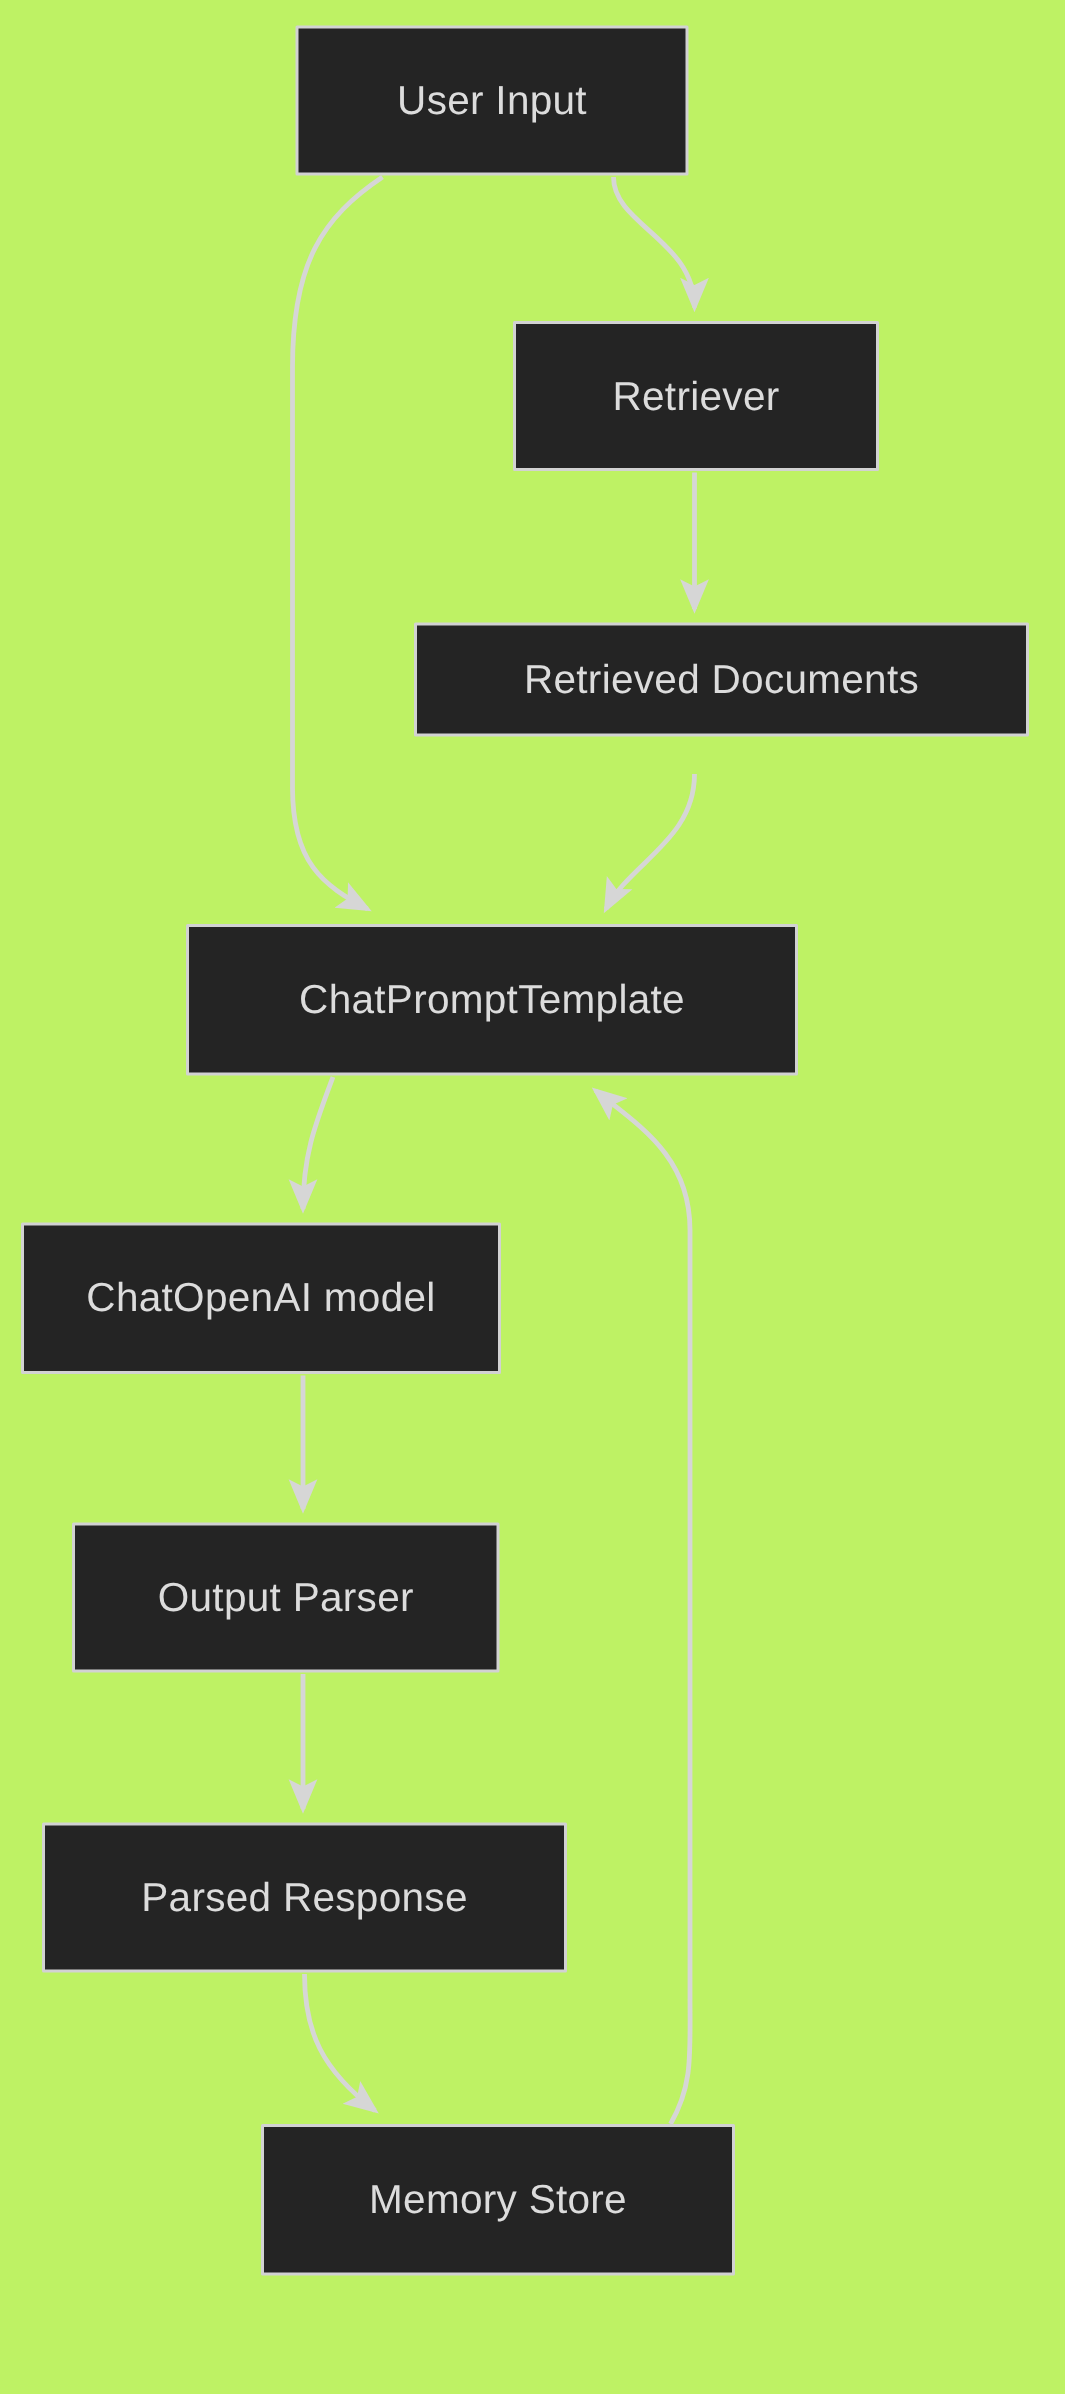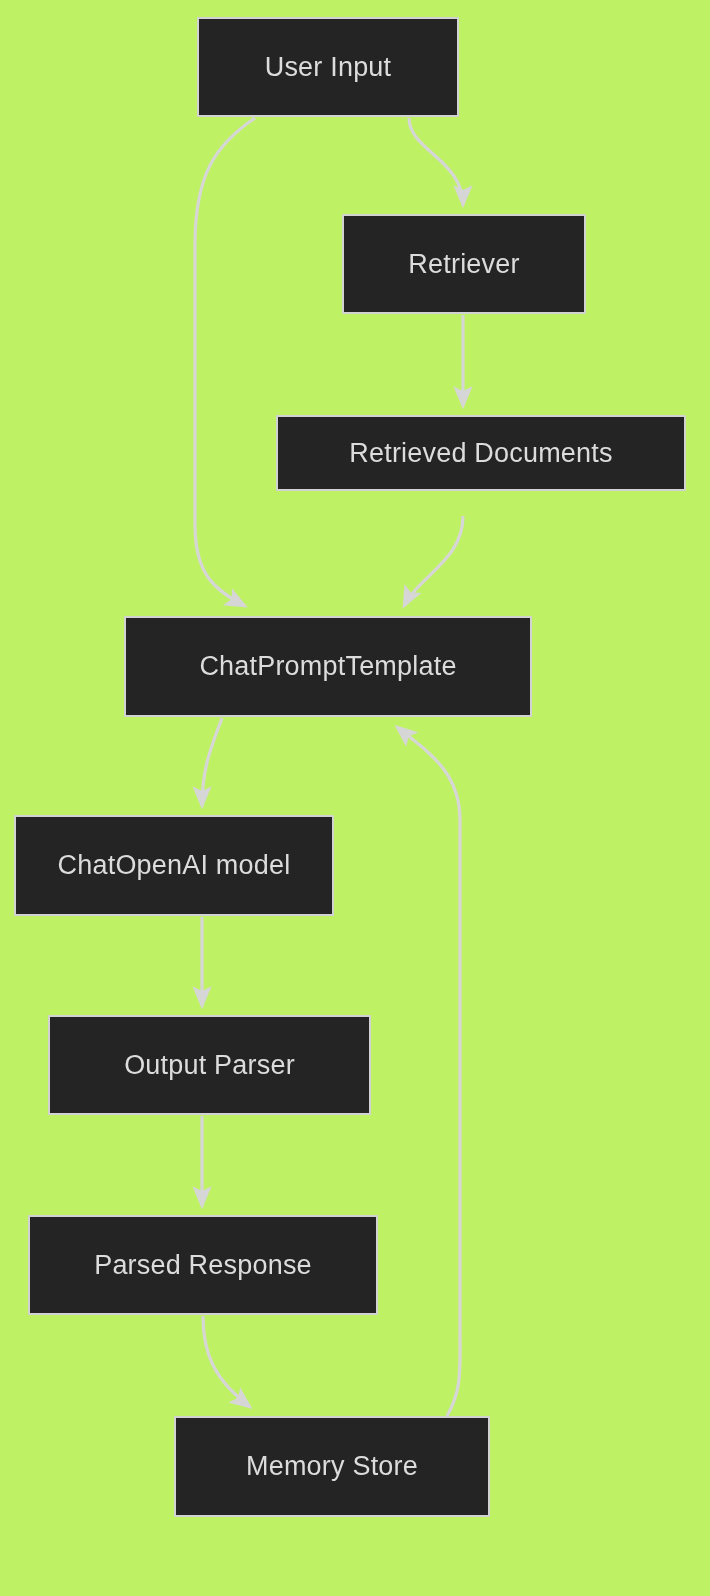--- a/index.html
+++ b/index.html
@@ -97,21 +97,21 @@
   </div>
 
   <div class="node" style="left:124px; top:616px; width:408px; height:101px;">
     <span class="node-label">ChatPromptTemplate</span>
   </div>
 
   <div class="node" style="left:14px; top:815px; width:320px; height:101px;">
     <span class="node-label">ChatOpenAI model</span>
   </div>
 
-  <div class="node" style="left:48px; top:1015px; width:323px; height:100px;">
+  <div class="node" style="left:48px; top:1015px; width:285px; height:100px;">
     <span class="node-label">Output Parser</span>
   </div>
 
   <div class="node" style="left:28px; top:1215px; width:350px; height:100px;">
     <span class="node-label">Parsed Response</span>
   </div>
 
   <div class="node" style="left:174px; top:1416px; width:316px; height:101px;">
     <span class="node-label">Memory Store</span>
   </div>

